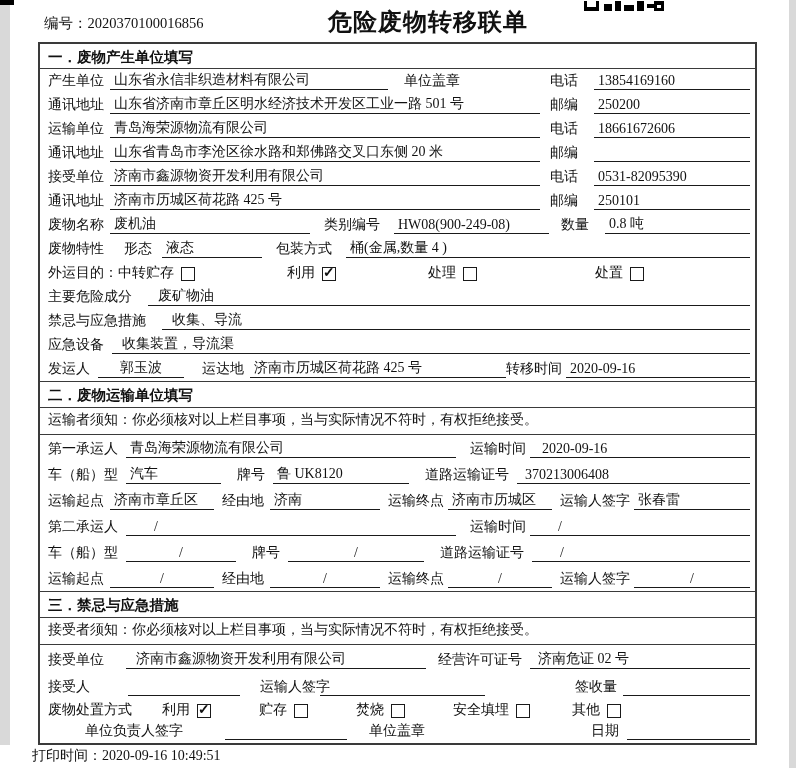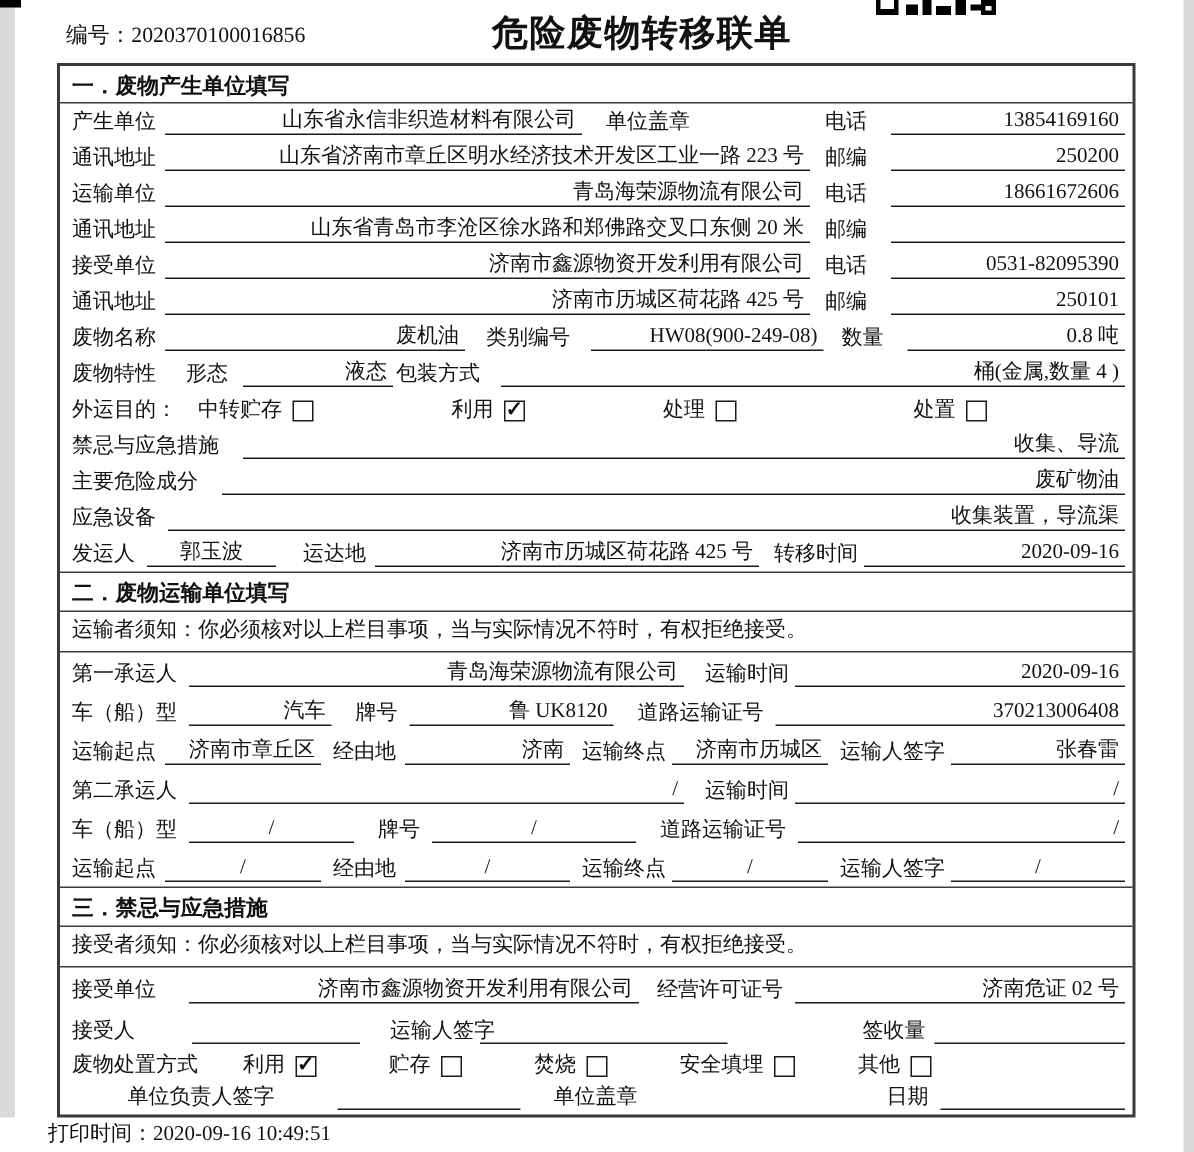--- a/index.html
+++ b/index.html
@@ -7,21 +7,21 @@
         font-family:"Liberation Serif","DejaVu Serif",serif;color:#111;font-size:14px;}
   .edge-left{position:absolute;left:0;top:4px;width:10px;height:741px;background:#d9d9d9;}
   .edge-right{position:absolute;right:0;top:0;width:7px;height:768px;background:#d9d9d9;}
   .corner-mark{position:absolute;left:0;top:0;width:14px;height:5px;background:#000;}
   .serial{position:absolute;left:44px;top:14px;font-size:14.5px;white-space:nowrap;}
   .title{position:absolute;left:328px;top:6px;font-size:24px;font-weight:bold;letter-spacing:1px;white-space:nowrap;}
   .qr{position:absolute;left:584px;top:0;}
   .form{position:absolute;left:38px;top:42px;width:715px;border:2px solid #3a3a3a;background:#fff;box-sizing:content-box;}
   .row{display:flex;align-items:flex-end;padding:0 5px 3px 8px;box-sizing:border-box;overflow:hidden;}
   .lb{white-space:nowrap;flex-shrink:0;}
-  .uv{border-bottom:1px solid #1a1a1a;white-space:nowrap;padding:0 4px;box-sizing:border-box;flex-shrink:0;overflow:hidden;text-align:right;}
+  .uv{border-bottom:1px solid #1a1a1a;white-space:nowrap;padding:0 4px;box-sizing:border-box;flex-shrink:0;overflow:hidden;}
   .fill{flex:1 1 auto;}
   .ctr{text-align:center;}
   .sl{padding-left:28px;}
   .sec{font-weight:bold;font-size:14.5px;border-bottom:1.5px solid #3a3a3a;padding:4px 4px 2px 8px;box-sizing:border-box;}
   .sec.mid{border-top:1.5px solid #3a3a3a;}
   .notice{border-bottom:1.2px solid #3a3a3a;align-items:center;}
   .hd{height:25px;}  .hd2{height:27px;}
   .rA{height:24px;}  .rB{height:26px;}  .rC{height:27px;}
   .nt{height:27px;}  .rD{height:23px;}  .rE{height:21px;padding-left:45px;}
   .cb{display:inline-block;width:12px;height:12px;border:1px solid #1a1a1a;margin-left:7px;position:relative;flex-shrink:0;margin-bottom:1px;}
@@ -61,21 +61,21 @@
     <div class="row rA">
       <span class="lb" style="width:62px">产生单位</span>
       <span class="uv" style="width:278px">山东省永信非织造材料有限公司</span>
       <span class="lb" style="margin-left:16px;width:146px">单位盖章</span>
       <span class="lb" style="width:44px">电话</span>
       <span class="uv fill">13854169160</span>
     </div>
 
     <div class="row rA">
       <span class="lb" style="width:62px">通讯地址</span>
-      <span class="uv" style="width:430px">山东省济南市章丘区明水经济技术开发区工业一路 223 号</span>
+      <span class="uv" style="width:430px">山东省济南市章丘区明水经济技术开发区工业一路 501 号</span>
       <span class="lb" style="margin-left:10px;width:44px">邮编</span>
       <span class="uv fill">250200</span>
     </div>
 
     <div class="row rA">
       <span class="lb" style="width:62px">运输单位</span>
       <span class="uv" style="width:430px">青岛海荣源物流有限公司</span>
       <span class="lb" style="margin-left:10px;width:44px">电话</span>
       <span class="uv fill">18661672606</span>
     </div>
@@ -107,65 +107,65 @@
       <span class="lb" style="margin-left:14px;width:70px">类别编号</span>
       <span class="uv" style="width:155px">HW08(900-249-08)</span>
       <span class="lb" style="margin-left:12px;width:44px">数量</span>
       <span class="uv fill">0.8 吨</span>
     </div>
 
     <div class="row rA">
       <span class="lb" style="width:62px">废物特性</span>
       <span class="lb" style="margin-left:14px;width:38px">形态</span>
       <span class="uv" style="width:100px">液态</span>
-      <span class="lb" style="margin-left:2px;width:70px">包装方式</span>
+      <span class="lb" style="margin-left:14px;width:70px">包装方式</span>
       <span class="uv fill">桶(金属,数量  4 )</span>
     </div>
 
     <div class="row rA">
       <span class="lb">外运目的：</span>
-      <span class="opt" style="margin-left:14px">
+      <span class="opt" style="">
           <span>中转贮存</span>
           <span class="cb"></span>
         </span>
       <span class="opt" style="margin-left:92px">
           <span>利用</span>
           <span class="cb checked"></span>
         </span>
       <span class="opt" style="margin-left:92px">
           <span>处理</span>
           <span class="cb"></span>
         </span>
       <span class="opt" style="margin-left:118px">
           <span>处置</span>
           <span class="cb"></span>
         </span>
     </div>
 
     <div class="row rA">
+      <span class="lb" style="width:100px">主要危险成分</span>
+      <span class="uv fill" style="padding-left:10px">废矿物油</span>
+    </div>
+
+    <div class="row rA">
       <span class="lb" style="width:114px">禁忌与应急措施</span>
       <span class="uv fill" style="padding-left:10px">收集、导流</span>
-    </div>
-
-    <div class="row rA">
-      <span class="lb" style="width:100px">主要危险成分</span>
-      <span class="uv fill" style="padding-left:10px">废矿物油</span>
     </div>
 
     <div class="row rA">
       <span class="lb" style="width:64px">应急设备</span>
       <span class="uv fill" style="padding-left:10px">收集装置，导流渠</span>
     </div>
 
     <div class="row rA">
       <span class="lb" style="width:50px">发运人</span>
       <span class="uv ctr" style="width:86px">郭玉波</span>
       <span class="lb" style="margin-left:18px;width:48px">运达地</span>
       <span class="uv" style="width:256px">济南市历城区荷花路 425 号</span>
-      <span class="lb" style="margin-left:10px;width:60px">转移时间</span>
+      <span class="lb" style="width:60px">转移时间</span>
       <span class="uv fill">2020-09-16</span>
     </div>
 
     <div class="sec mid hd2">二．废物运输单位填写</div>
     <div class="row notice nt">
       <span>运输者须知：你必须核对以上栏目事项，当与实际情况不符时，有权拒绝接受。</span>
     </div>
 
     <div class="row rB">
       <span class="lb" style="width:78px">第一承运人</span>

